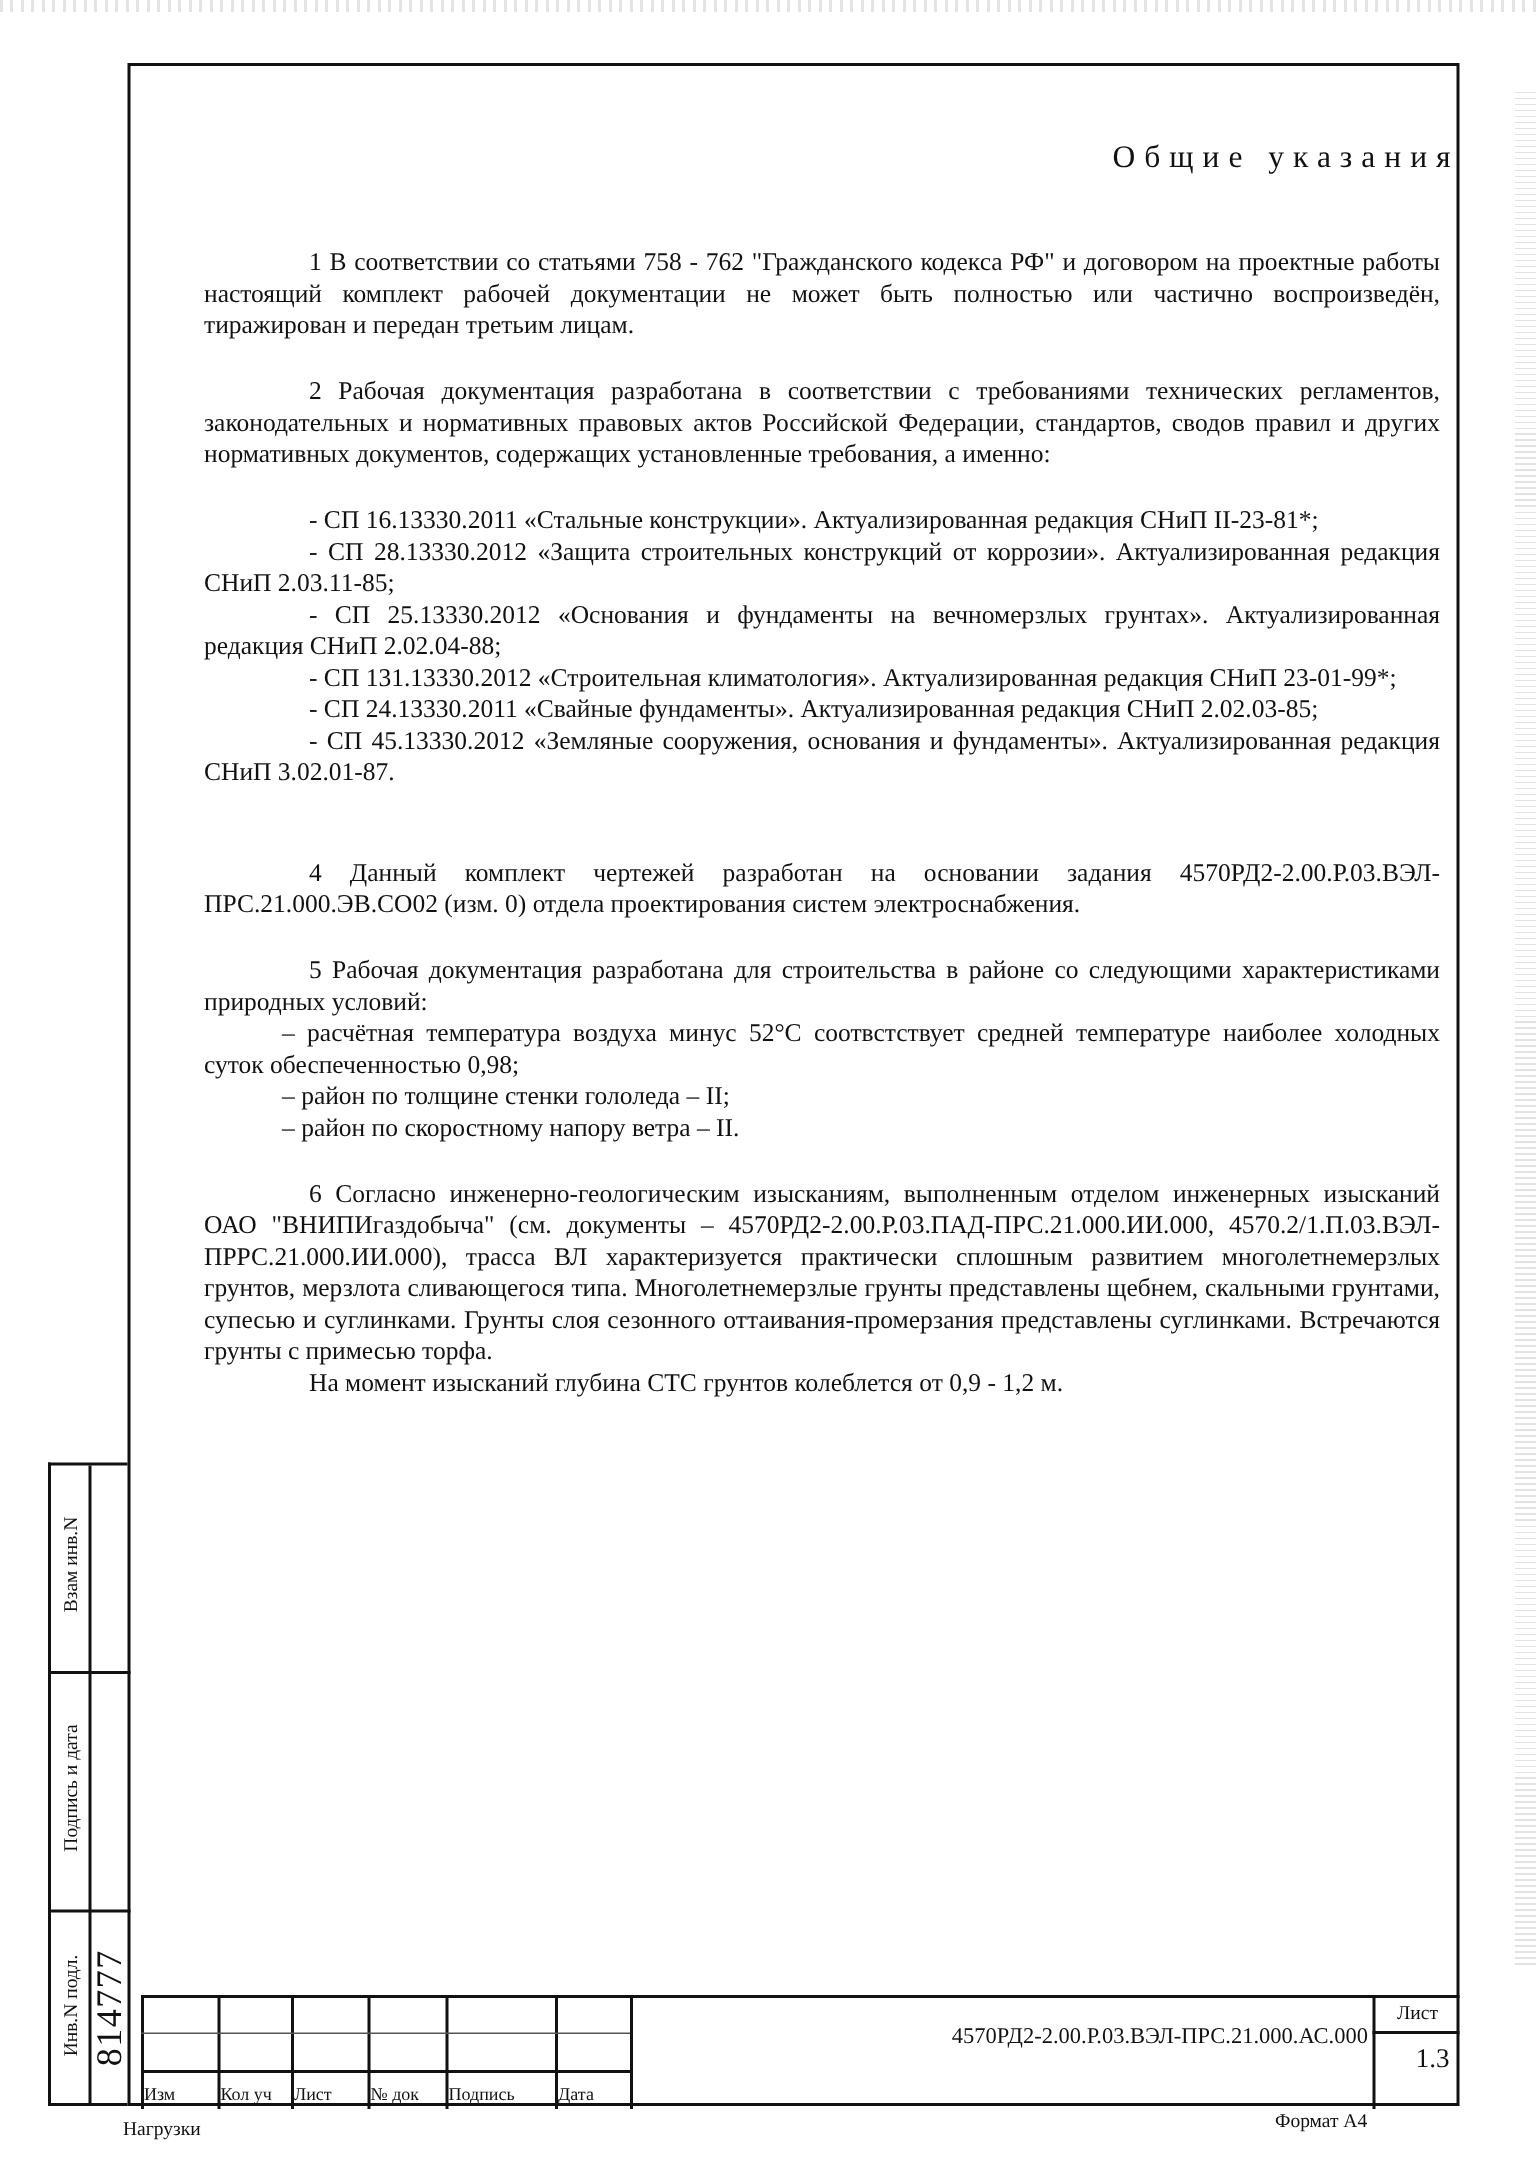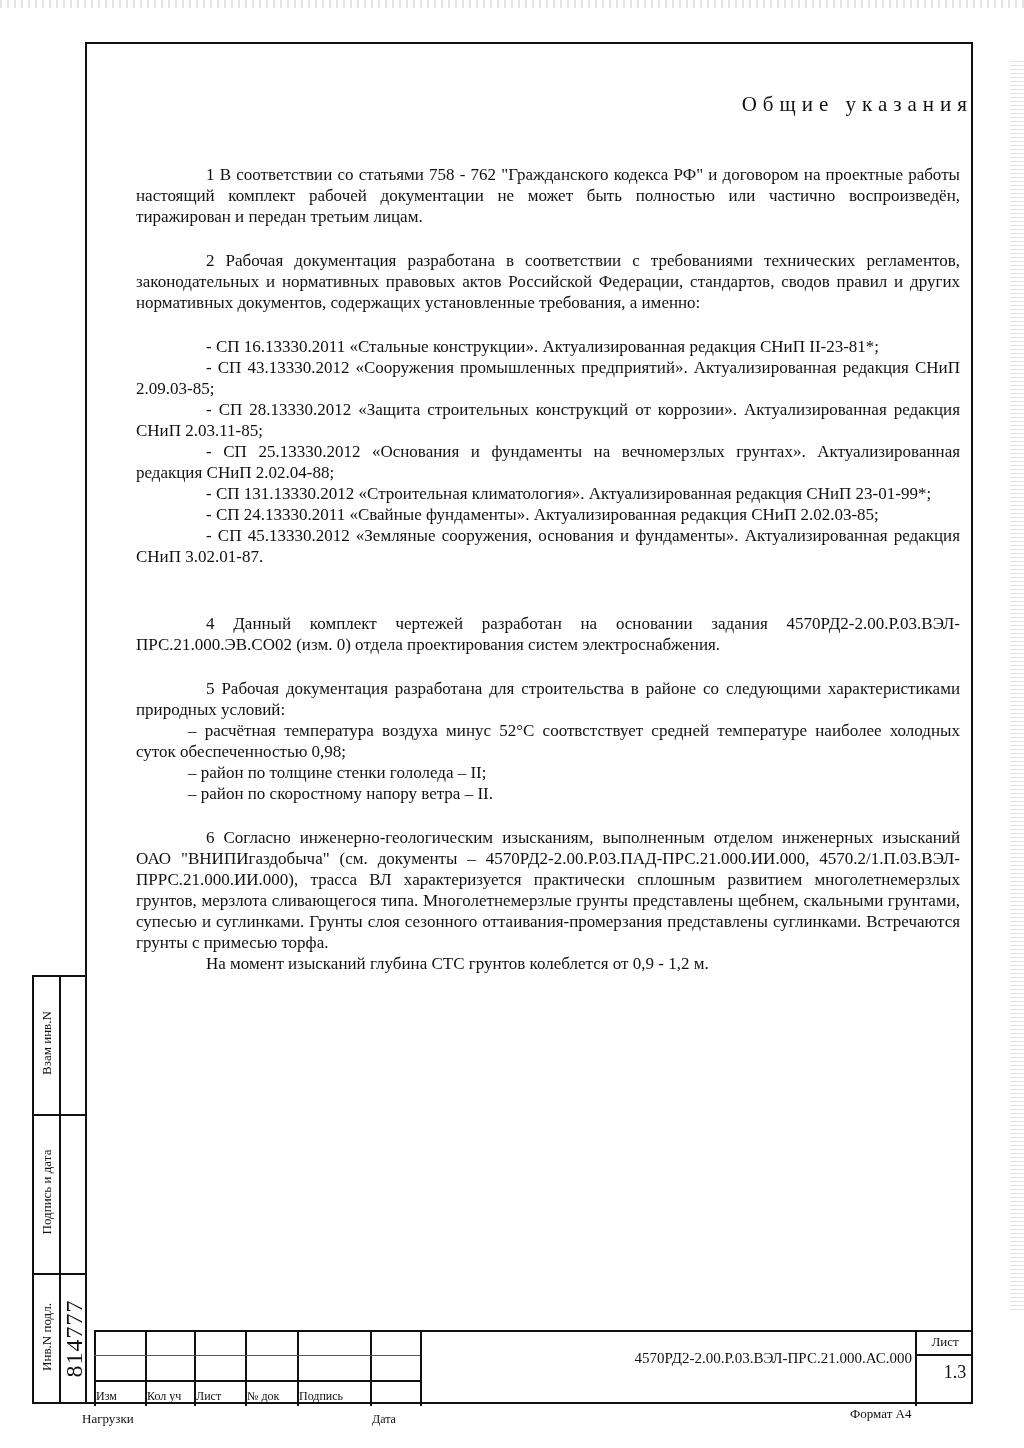--- a/index.html
+++ b/index.html
@@ -76,21 +76,20 @@
 <div class="frame"></div>
 
 <div class="title">Общие указания</div>
 
 <div class="content">
   <p class="p-indent">1 В соответствии со статьями 758 - 762 "Гражданского кодекса РФ" и договором на проектные работы настоящий комплект рабочей документации не может быть полностью или частично воспроизведён, тиражирован и передан третьим лицам.</p>
   <div class="gap"></div>
   <p class="p-indent">2 Рабочая документация разработана в соответствии с требованиями технических регламентов, законодательных и нормативных правовых актов Российской Федерации, стандартов, сводов правил и других нормативных документов, содержащих установленные требования, а именно:</p>
   <div class="gap"></div>
   <p class="list-item">- СП 16.13330.2011 «Стальные конструкции». Актуализированная редакция СНиП II-23-81*;</p>
-  <p class="list-item">- СП 43.13330.2012 «Сооружения промышленных предприятий». Актуализированная редакция СНиП 2.09.03-85;</p>
   <p class="list-item">- СП 28.13330.2012 «Защита строительных конструкций от коррозии». Актуализированная редакция СНиП 2.03.11-85;</p>
   <p class="list-item">- СП 25.13330.2012 «Основания и фундаменты на вечномерзлых грунтах». Актуализированная редакция СНиП 2.02.04-88;</p>
   <p class="list-item">- СП 131.13330.2012 «Строительная климатология». Актуализированная редакция СНиП 23-01-99*;</p>
   <p class="list-item">- СП 24.13330.2011 «Свайные фундаменты». Актуализированная редакция СНиП 2.02.03-85;</p>
   <p class="list-item">- СП 45.13330.2012 «Земляные сооружения, основания и фундаменты». Актуализированная редакция СНиП 3.02.01-87.</p>
   <div class="gap"></div>
   <div class="gap"></div>
   <p class="p-indent">4 Данный комплект чертежей разработан на основании задания 4570РД2-2.00.Р.03.ВЭЛ-ПРС.21.000.ЭВ.СО02 (изм. 0) отдела проектирования систем электроснабжения.</p>
   <div class="gap"></div>
   <p class="p-indent">5 Рабочая документация разработана для строительства в районе со следующими характеристиками природных условий:</p>
@@ -123,21 +122,21 @@
   <div class="vline" style="left:821px;"></div>
   <div class="hline" style="left:0; width:326px; top:48px;"></div>
   <div class="thin" style="left:0; width:326px; top:23px;"></div>
   <div class="hline" style="left:821px; width:58px; top:22px;"></div>
 
   <span class="lbl" style="left:2px;">Изм</span>
   <span class="lbl" style="left:53px;">Кол уч</span>
   <span class="lbl" style="left:102px;">Лист</span>
   <span class="lbl" style="left:153px;">№ док</span>
   <span class="lbl" style="left:205px;">Подпись</span>
-  <span class="lbl" style="left:278px;margin-top:23px;">Дата</span>
+  <span class="lbl" style="left:278px;">Дата</span>
 
   <div class="code">4570РД2-2.00.Р.03.ВЭЛ-ПРС.21.000.АС.000</div>
   <div class="sheet-lbl">Лист</div>
   <div class="sheet-num">1.3</div>
 </div>
 
 <div class="foot-left">Нагрузки</div>
 <div class="foot-right">Формат А4</div>
 
 </body></html>

